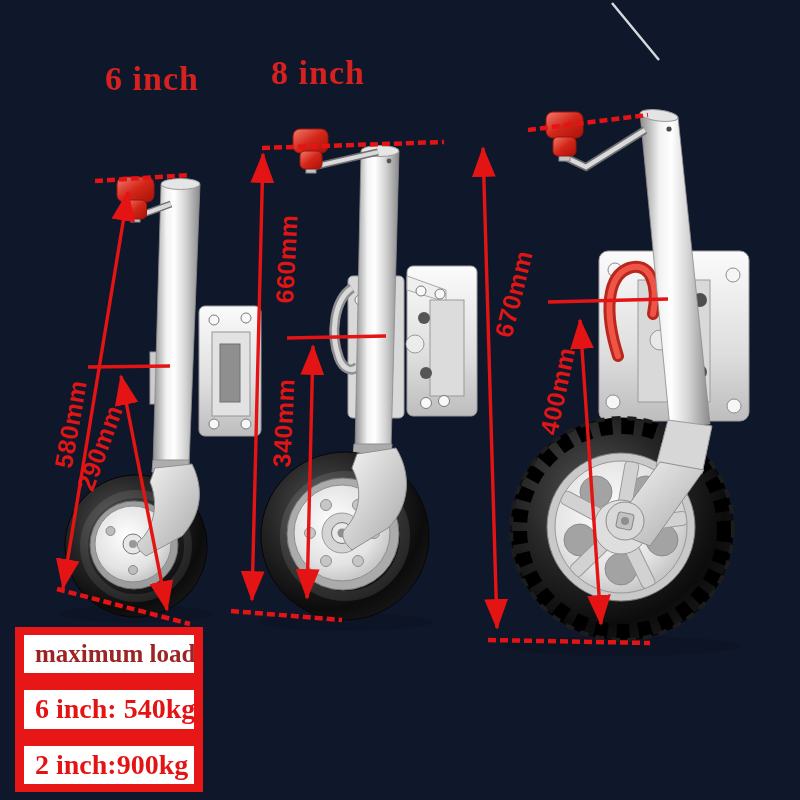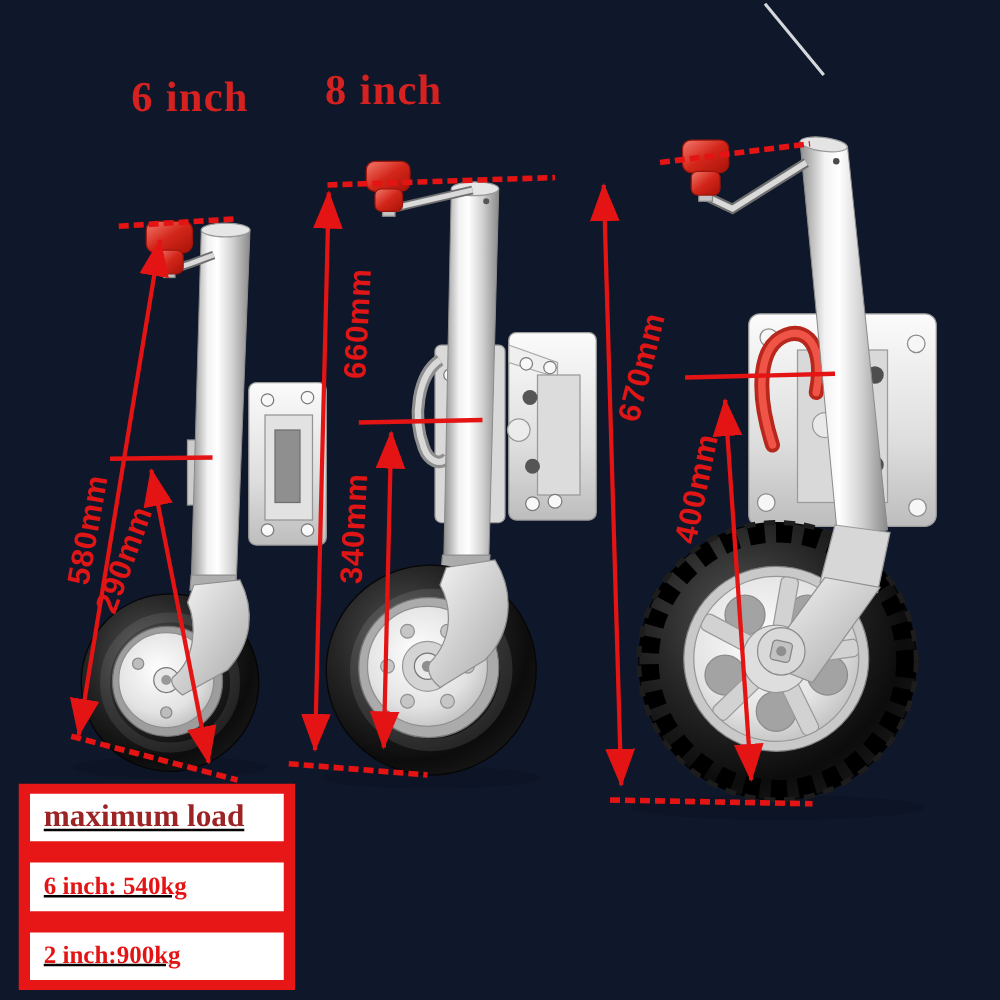--- a/index.html
+++ b/index.html
@@ -15,31 +15,31 @@
     position:absolute;white-space:nowrap;
     font-family:"Liberation Sans",sans-serif;font-weight:bold;font-size:25px;
     color:#e01616;letter-spacing:0.5px;
   }
   .rot80{transform:translate(-50%,-50%) rotate(-80deg);}
   .rot70{transform:translate(-50%,-50%) rotate(-70deg);}
   .rot87{transform:translate(-50%,-50%) rotate(-87deg);}
   .rot76{transform:translate(-50%,-50%) rotate(-76deg);}
   .rot78{transform:translate(-50%,-50%) rotate(-78deg);}
   .load-table{
-    position:absolute;left:15px;top:627px;width:221px;height:165px;
+    position:absolute;left:15px;top:627px;width:188px;height:165px;
     background:#e81717;box-sizing:border-box;padding:8px 9px;
-    display:flex;flex-direction:column;gap:17px;text-decoration:underline;
+    display:flex;flex-direction:column;gap:17px;
   }
   .load-row{
     background:#ffffff;flex:1;display:flex;align-items:center;
     padding-left:11px;font-family:"Liberation Serif",serif;font-weight:bold;
     white-space:nowrap;
   }
   .load-row.header{color:#9d2424;font-size:25px;}
-  .load-row.value{color:#e41414;font-size:20px;}
+  .load-row.value{color:#e41414;font-size:28px;}
 </style>
 </head>
 <body>
 
 <div id="canvas">
 
   <svg width="800" height="800" viewBox="0 0 800 800">
     <defs>
       <linearGradient id="tubeG" x1="0" y1="0" x2="1" y2="0">
         <stop offset="0" stop-color="#8e8e8e"></stop>
@@ -249,21 +249,21 @@
 
       <path d="M528,130 L648,115" stroke-width="4.5" stroke-dasharray="8 4"></path>
       <path d="M483,148 L497,628" stroke-width="3.4" marker-start="url(#ah)" marker-end="url(#ah)"></path>
       <path d="M548,302 L668,299" stroke-width="3.5"></path>
       <path d="M580,320 L601,624" stroke-width="3.4" marker-start="url(#ah)" marker-end="url(#ah)"></path>
       <path d="M488,640 L650,643" stroke-width="4.5" stroke-dasharray="8 4"></path>
     </g>
   </svg>
 
   <div class="size-label" style="left:152px;top:79px;">6 inch</div>
-  <div class="size-label" style="left:307px;top:73px;text-align:center;">8 inch</div>
+  <div class="size-label" style="left:318px;top:73px;text-align:center;">8 inch</div>
 
   <div class="dim-label rot80" style="left:71px;top:424px;">580mm</div>
   <div class="dim-label rot70" style="left:100px;top:448px;">290mm</div>
   <div class="dim-label rot87" style="left:287px;top:259px;">660mm</div>
   <div class="dim-label rot87" style="left:284px;top:423px;">340mm</div>
   <div class="dim-label rot76" style="left:514px;top:294px;">670mm</div>
   <div class="dim-label rot78" style="left:558px;top:391px;">400mm</div>
 
   <div class="load-table">
     <div class="load-row header">maximum load</div>

